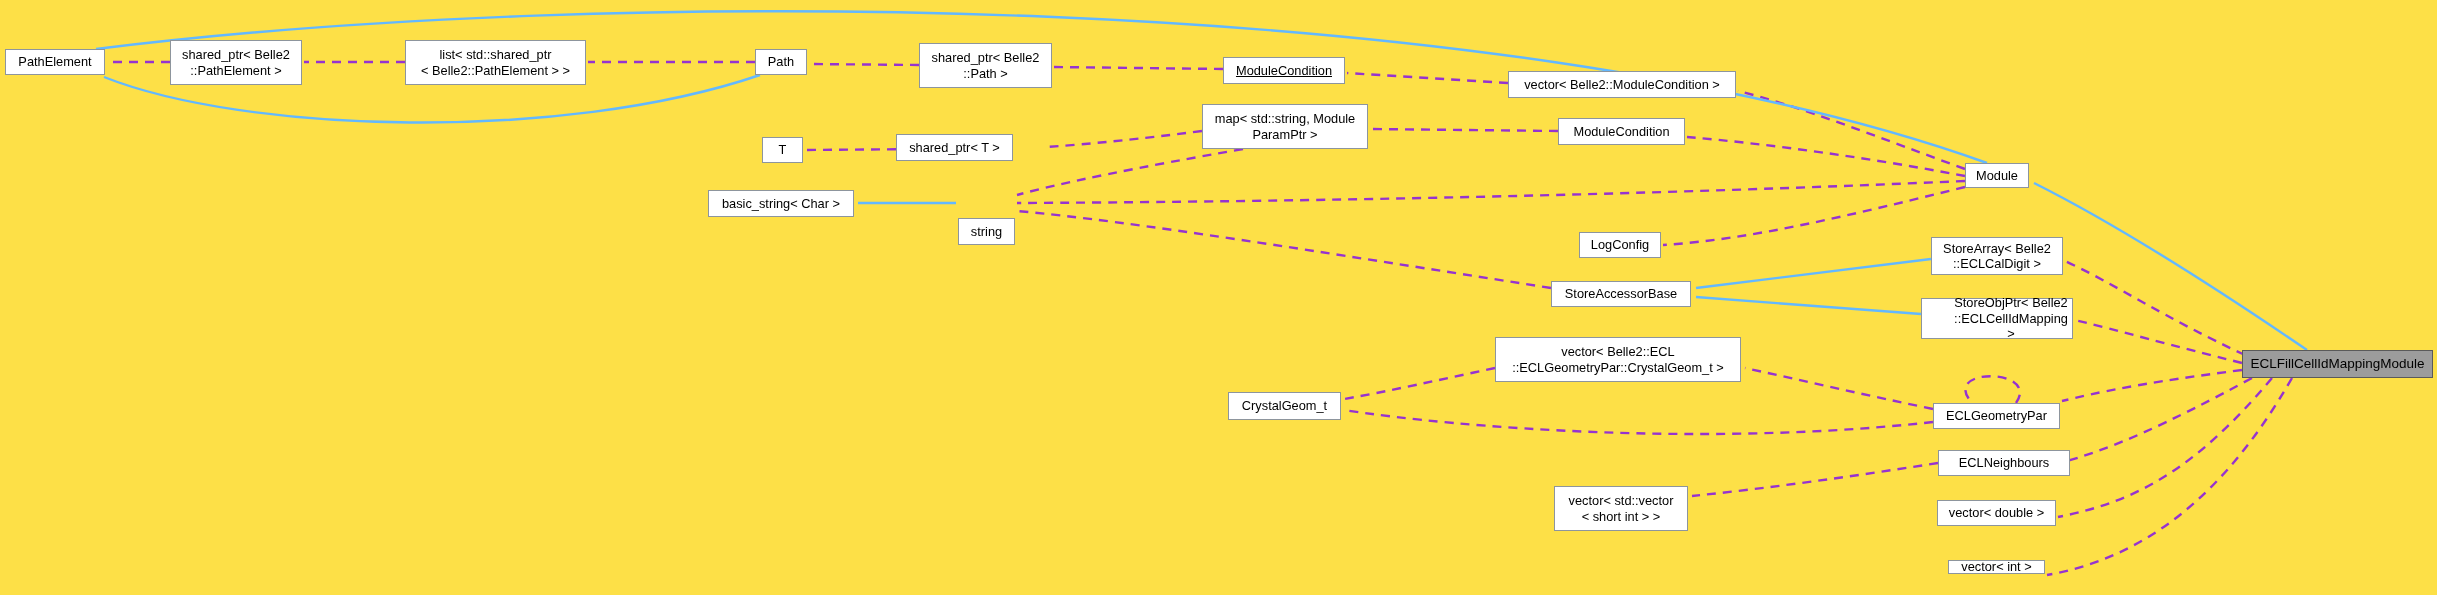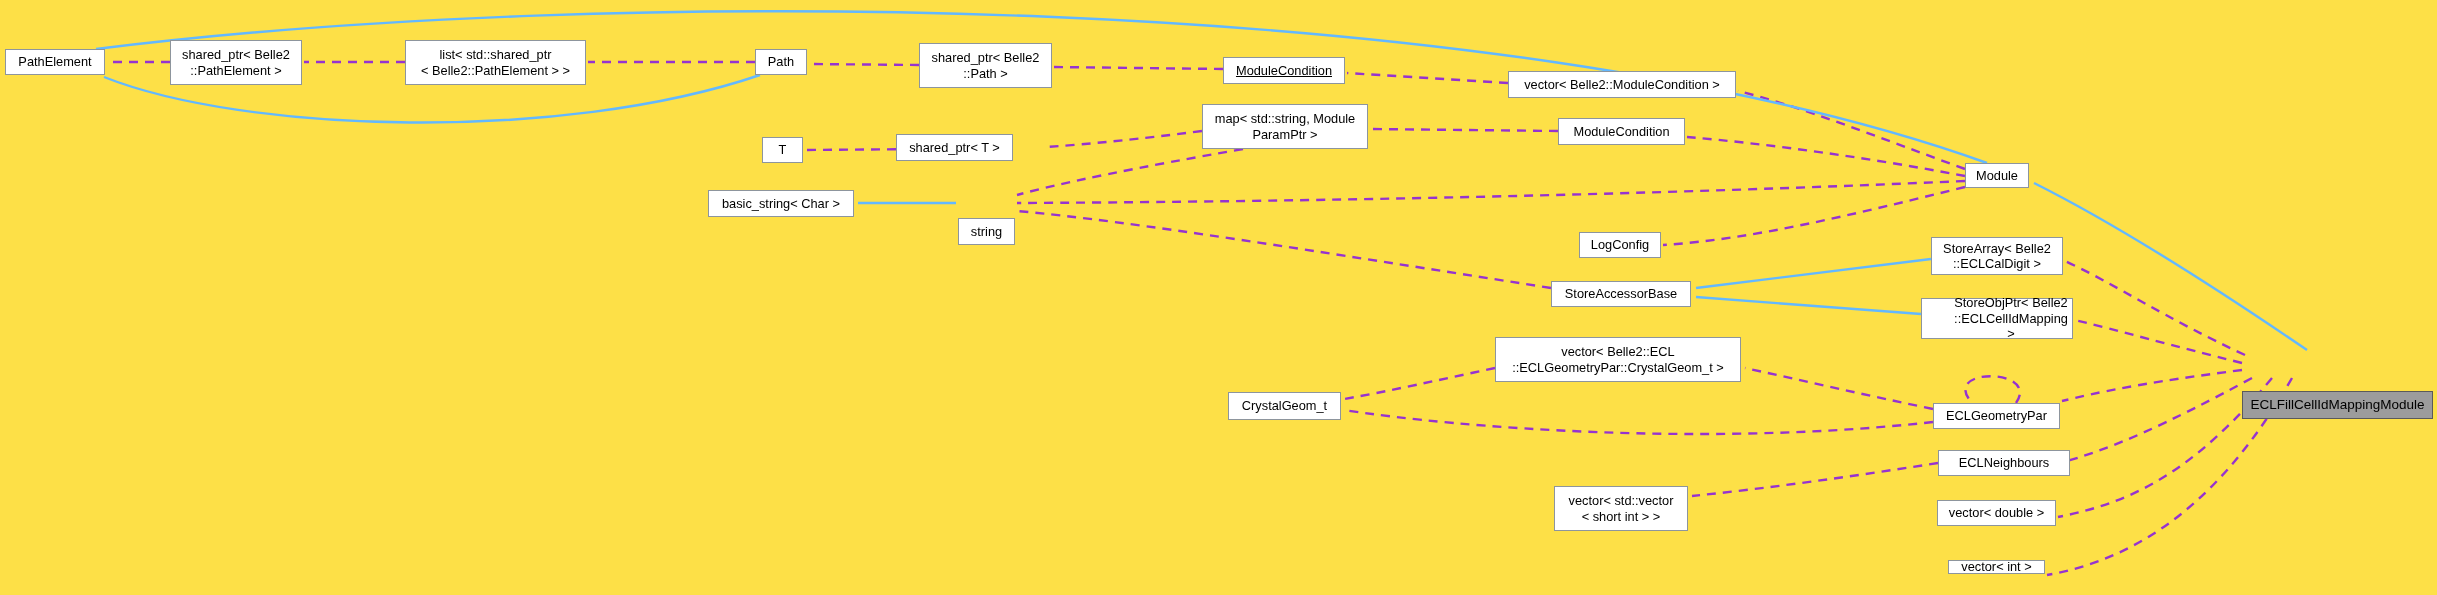--- a/index.html
+++ b/index.html
@@ -24,21 +24,20 @@
     font-size:12.8px;line-height:15.5px;
     text-align:center;
     white-space:pre-line;
     box-sizing:border-box;
     cursor:pointer;
   }
   .node.highlight{
     background:#9c9c9c;
     border-color:#5a5a5a;
     font-size:13.5px;
-    margin-top:41px;
   }
 </style>
 </head>
 <body>
 
 <div class="stage">
   <svg class="edge-layer" width="2437" height="595" viewBox="0 0 2437 595" xmlns="http://www.w3.org/2000/svg">
     <defs>
       <marker id="arr-p" markerUnits="userSpaceOnUse" markerWidth="16" markerHeight="12" refX="13" refY="5.5" orient="auto">
         <path d="M0,0 L14,5.5 L0,11 z" fill="#9633cf"></path>

